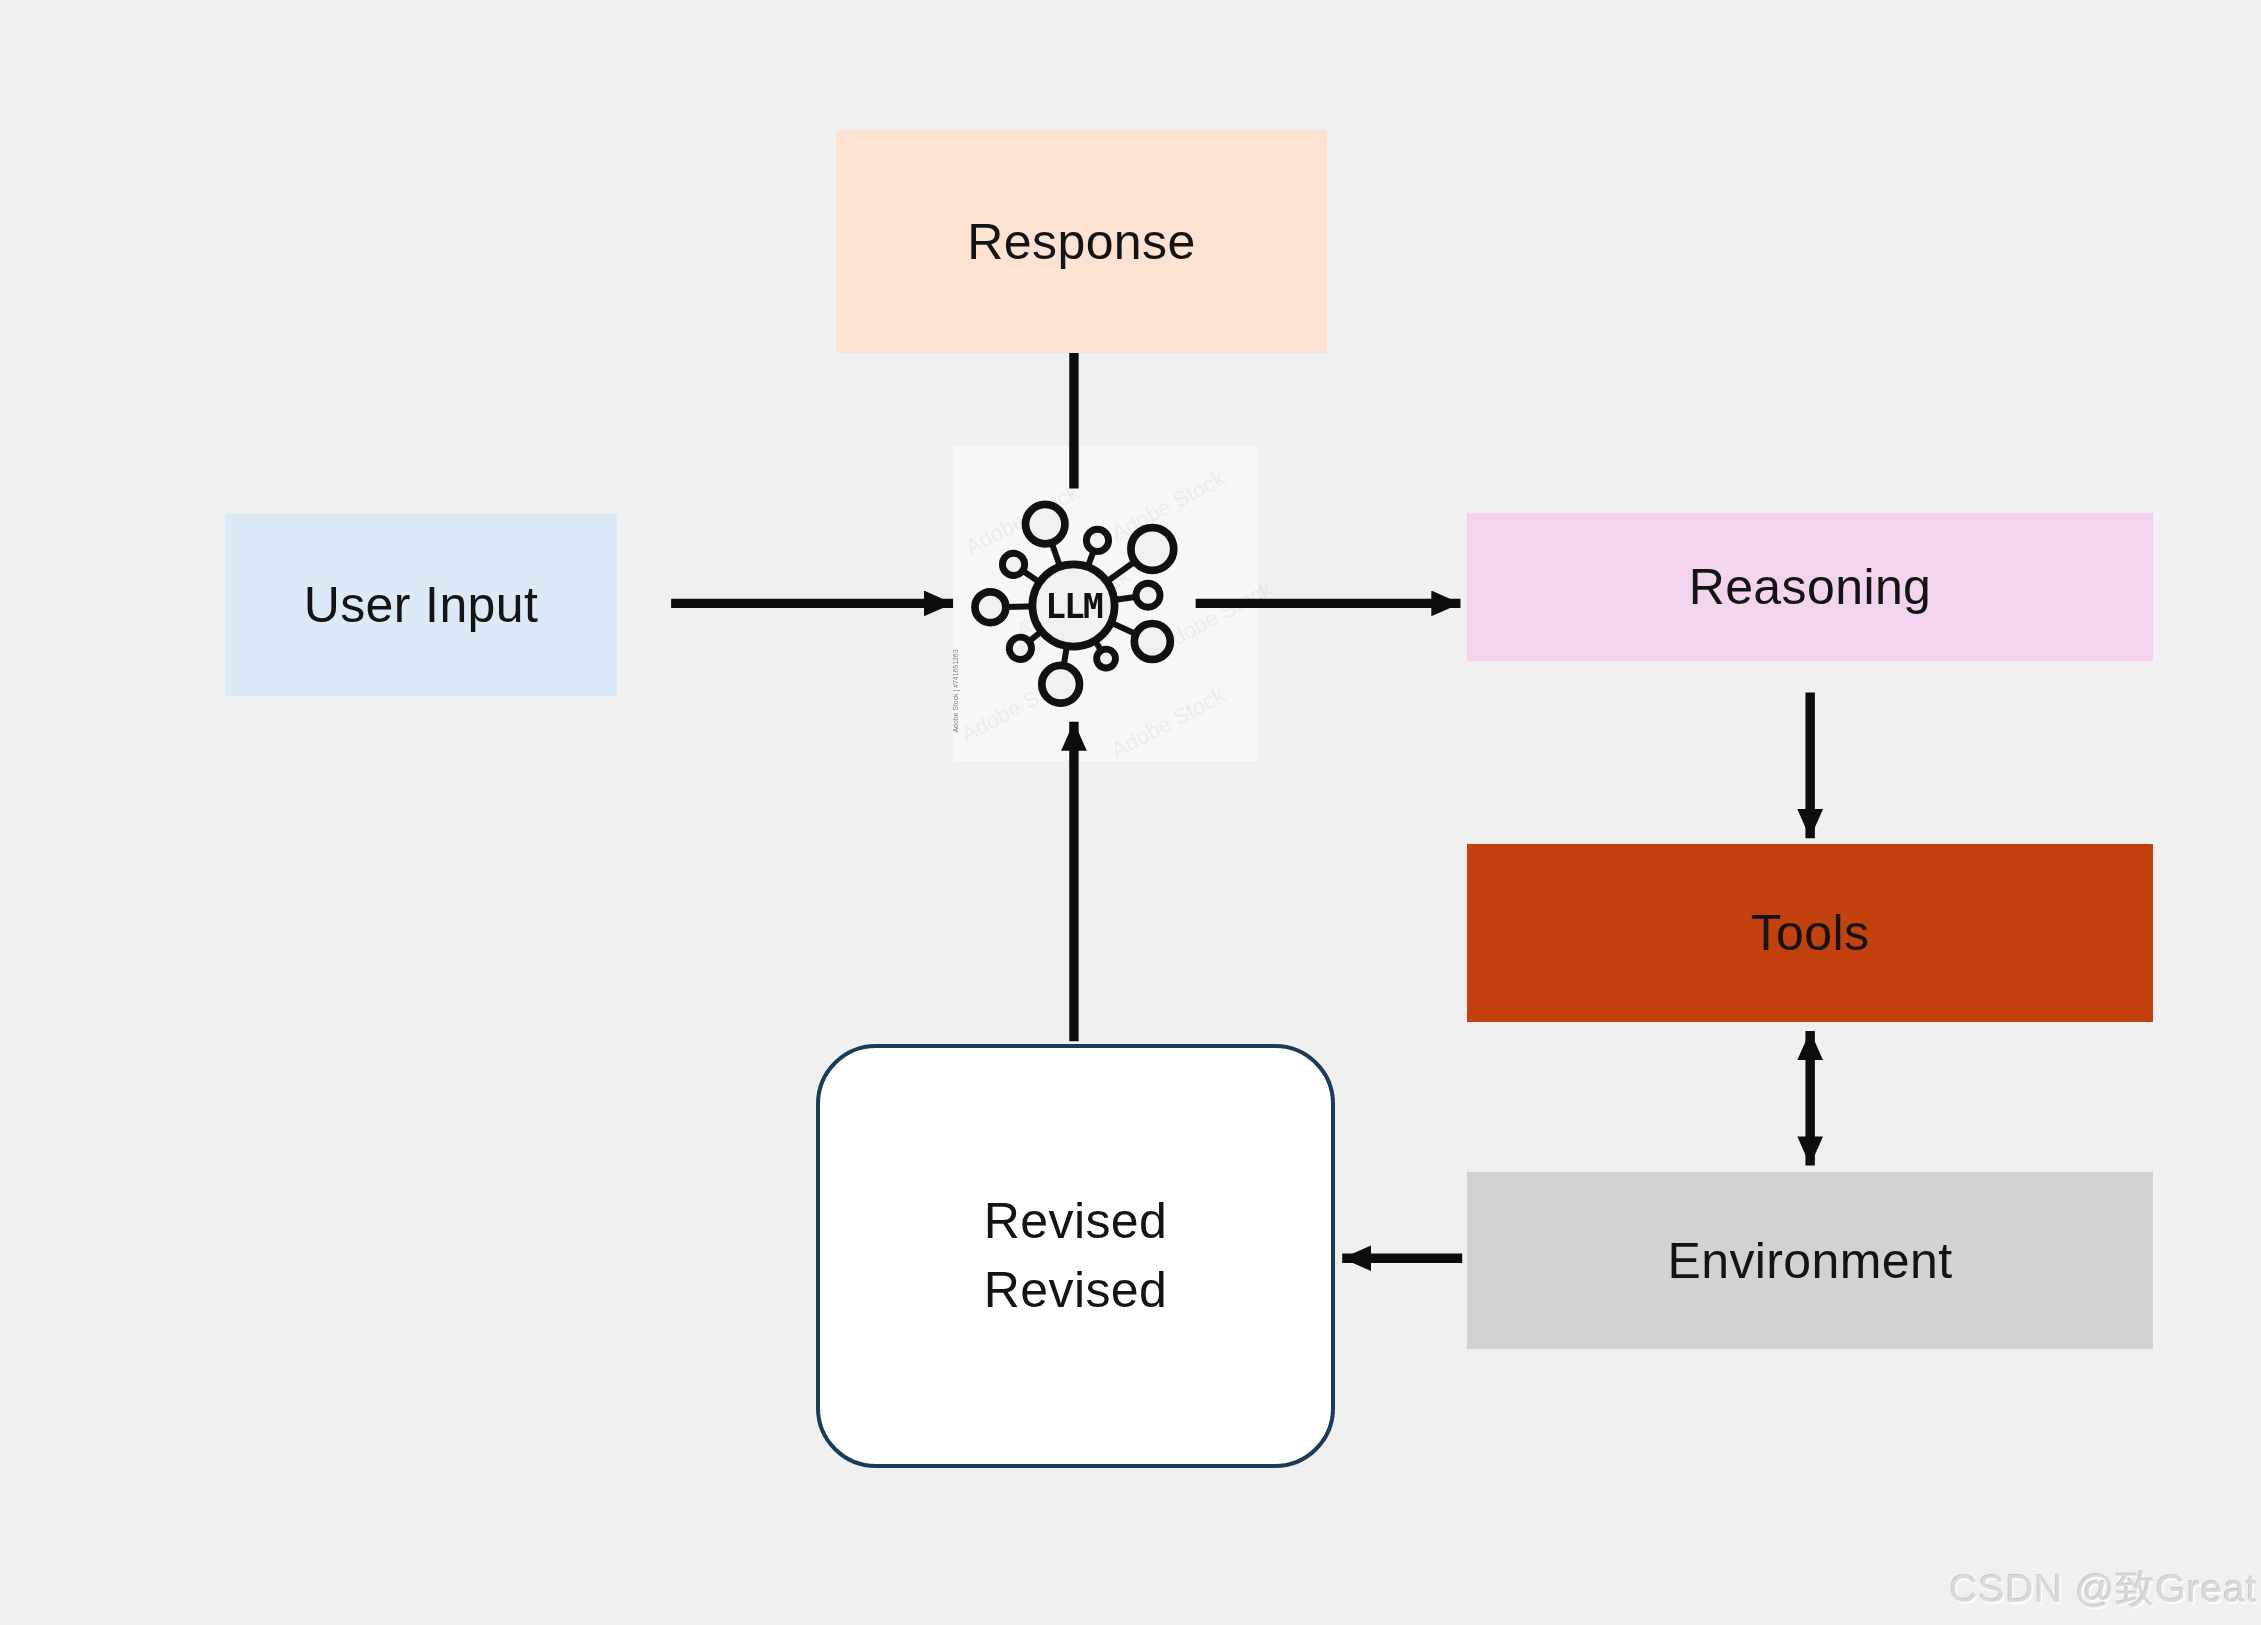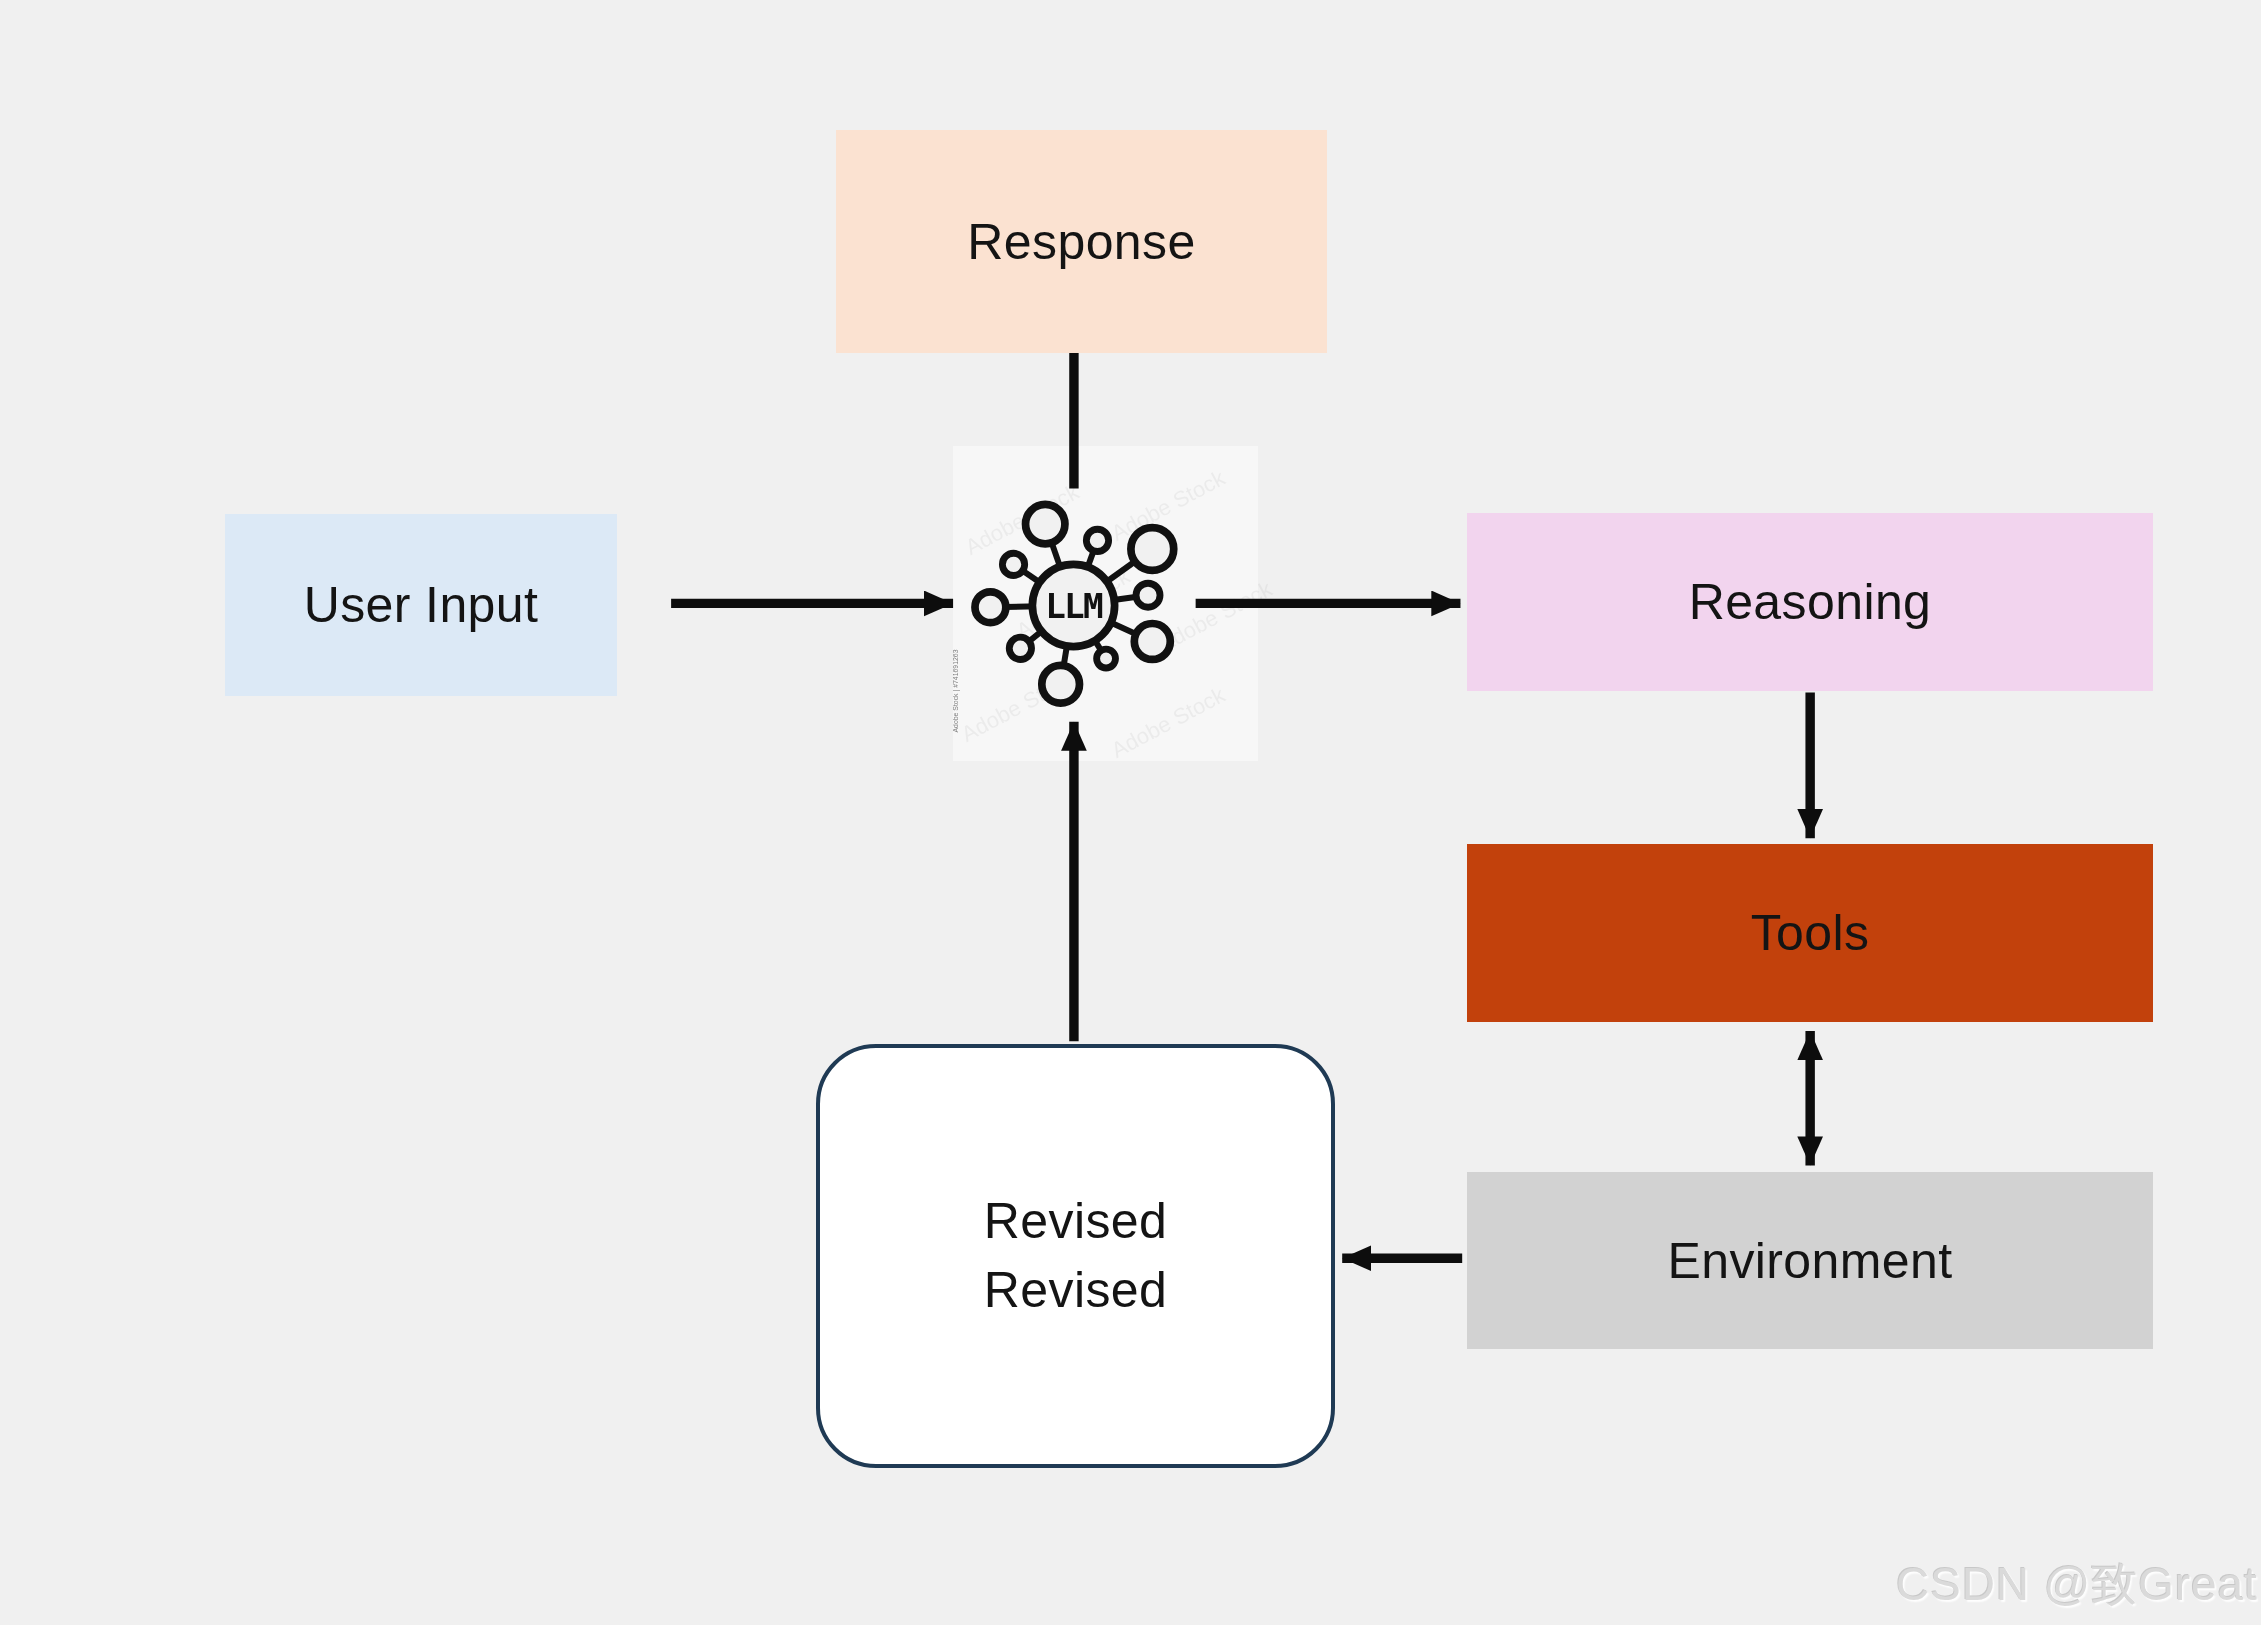--- a/index.html
+++ b/index.html
@@ -18,21 +18,21 @@
     position: absolute;
     display: flex;
     align-items: center;
     justify-content: center;
     font-size: 50px;
     color: #141414;
     letter-spacing: 0.4px;
   }
   #node-response        { left: 836px;  top: 130px;  width: 491px; height: 223px; }
   #node-user-input      { left: 225px;  top: 514px;  width: 392px; height: 182px; }
-  #node-reasoning       { left: 1467px; top: 513px;  width: 686px; height: 178px; }
+  #node-reasoning       { left: 1467px; top: 513px;  width: 686px; height: 148px; }
   #node-tools           { left: 1467px; top: 844px;  width: 686px; height: 178px; }
   #node-environment     { left: 1467px; top: 1172px; width: 686px; height: 177px; }
   #node-revised-response {
     left: 816px; top: 1044px; width: 519px; height: 424px;
     background: #ffffff;
     border: 4.3px solid #1f3a54;
     border-radius: 60px;
     box-sizing: border-box;
   }
   #node-revised-response .label-wrap {
@@ -89,21 +89,21 @@
     transform: rotate(-90deg);
     font-size: 6.9px;
     color: #7d7d7d;
     text-align: center;
     white-space: nowrap;
   }
   #csdn-watermark {
     position: absolute;
     right: 3.4px;
     bottom: 8.6px;
-    font-size: 46px;
+    font-size: 39px;
     color: #dadada;
     letter-spacing: 0.9px;
     text-shadow: -0.9px -0.9px 0 #c8c8c8, 1.7px 1.7px 1.7px rgba(255,255,255,0.95);
     white-space: nowrap;
   }
 </style>
 </head>
 <body>
 
 <div id="canvas" style="background: rgb(240, 240, 240);">

